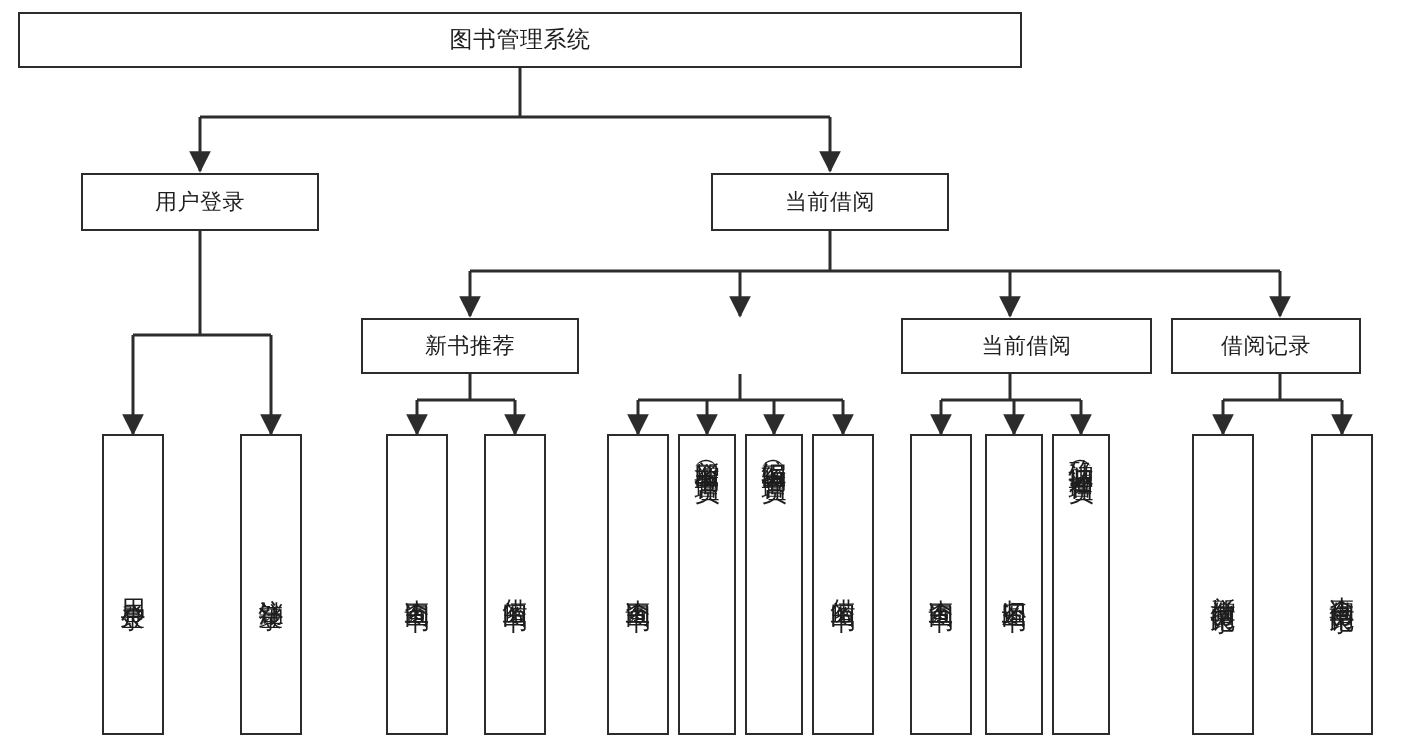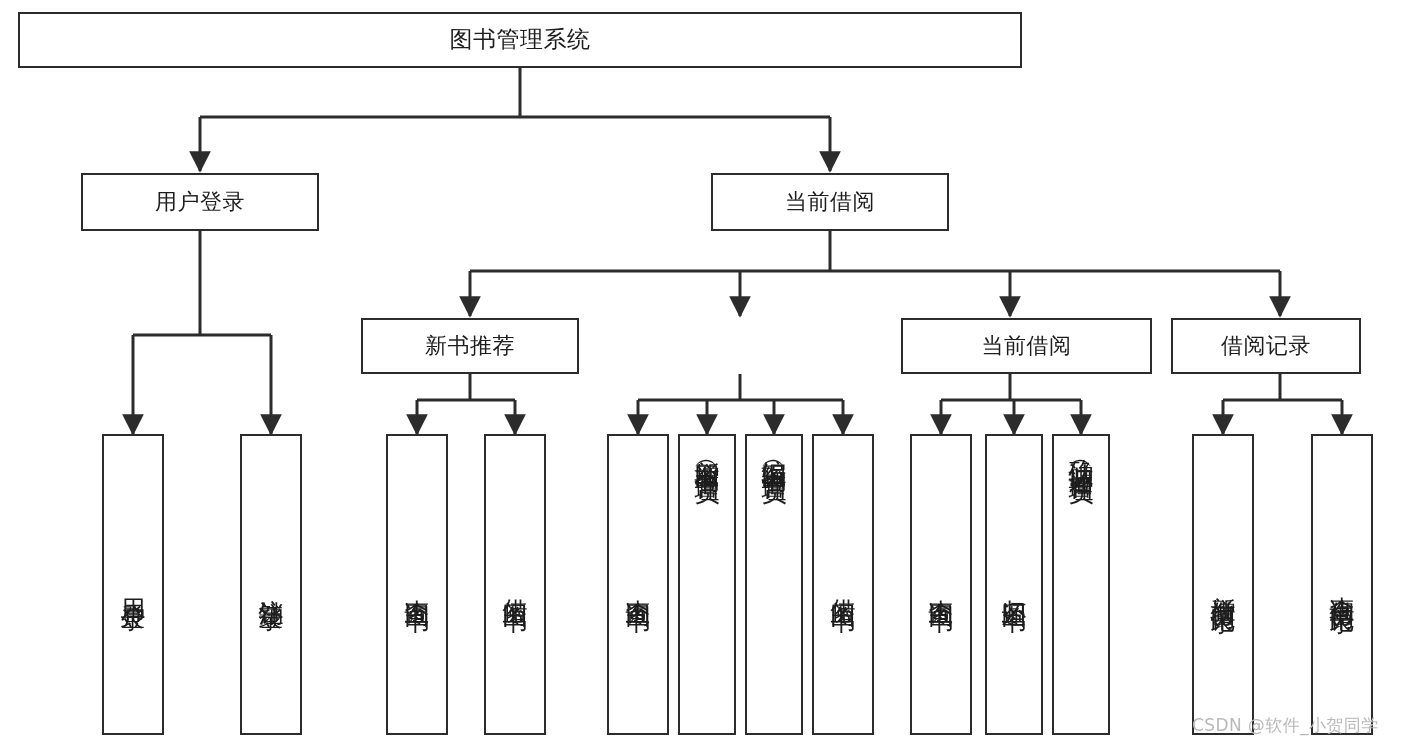--- a/index.html
+++ b/index.html
@@ -181,15 +181,14 @@
         <span class="node-label">确认归还（管理员）</span>
       </div>
       <div class="node vert" style="left: 1192px; top: 434px; width: 62px; height: 301px;">
         <span class="node-label">新增借阅记录</span>
       </div>
       <div class="node vert" style="left: 1311px; top: 434px; width: 62px; height: 301px;">
         <span class="node-label">查询借阅记录</span>
       </div>
     </div>
 
-  <div class="watermark" style="left:1192px; top:714px;">CSDN @软件_小贺同学</div>
 
 </div>
 
 </body></html>

